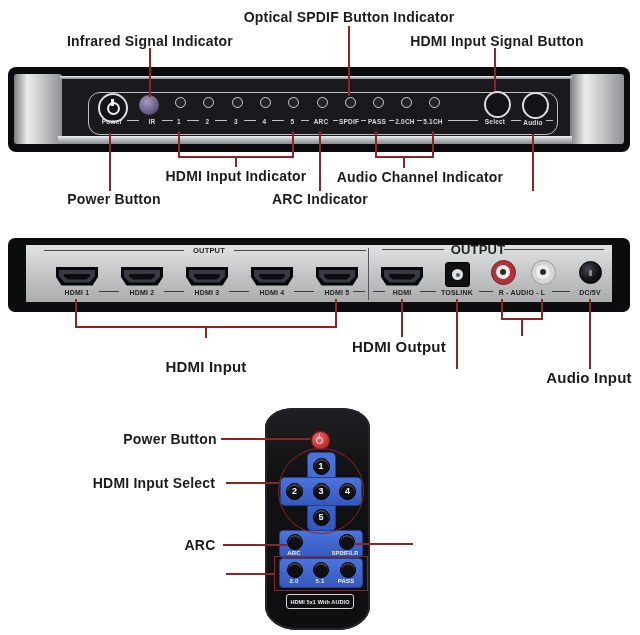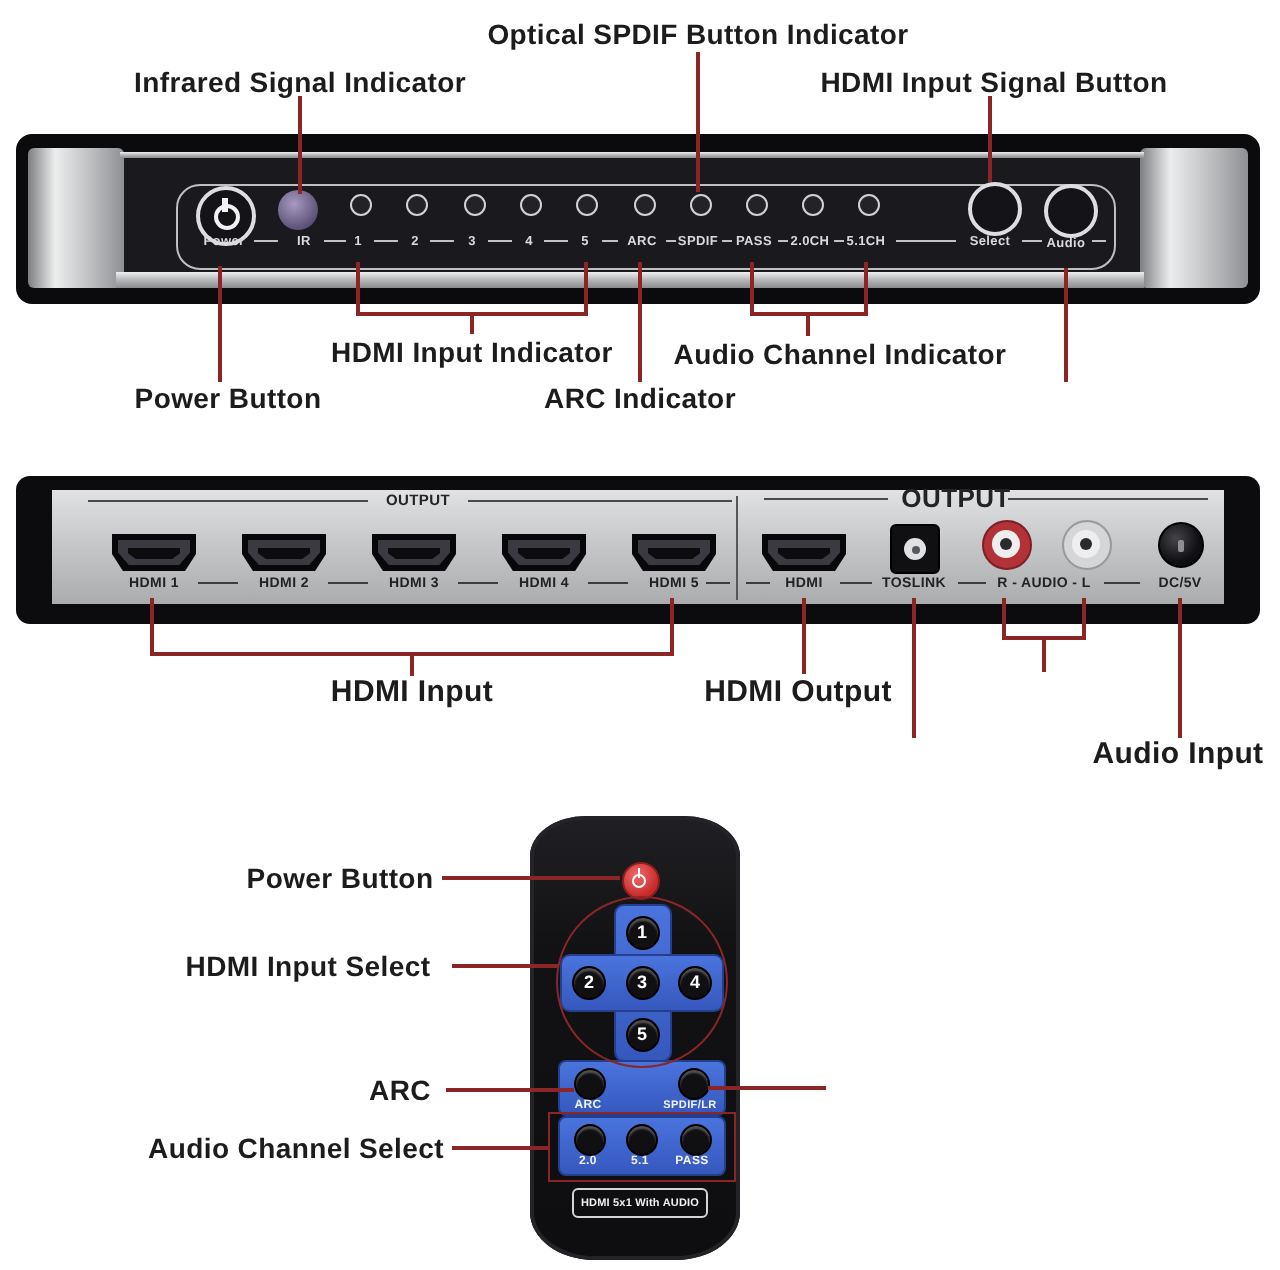--- a/index.html
+++ b/index.html
@@ -246,21 +246,21 @@
   <div class="ln" style="left:75px;top:325.5px;width:262px;height:2px;"></div>
   <div class="ln" style="left:205px;top:327px;width:2px;height:11px;"></div>
   <div class="ln" style="left:400.5px;top:299px;width:2px;height:38px;"></div>
   <div class="ln" style="left:500.5px;top:299px;width:2px;height:20px;"></div>
   <div class="ln" style="left:540.5px;top:299px;width:2px;height:20px;"></div>
   <div class="ln" style="left:500.5px;top:317.5px;width:42px;height:2px;"></div>
   <div class="ln" style="left:520.5px;top:319px;width:2px;height:17px;"></div>
   <div class="ln" style="left:455.5px;top:299px;width:2px;height:70px;"></div>
   <div class="ln" style="left:588.5px;top:299px;width:2px;height:70px;"></div>
 
-  <div class="lbl big" style="left:206px;top:346px;">HDMI Input</div>
+  <div class="lbl big" style="left:206px;top:366px;">HDMI Input</div>
   <div class="lbl big" style="left:399px;top:346px;">HDMI Output</div>
   <div class="lbl big" style="left:589px;top:377px;">Audio Input</div>
 
   <div class="remote"></div>
 
   <div class="rpwr">
     <span class="g1"></span>
     <span class="g2"></span>
   </div>
 
@@ -294,15 +294,14 @@
   <div class="ann-rect"></div>
   <div class="ln" style="left:221px;top:438px;width:89px;height:2px;"></div>
   <div class="ln" style="left:226px;top:482px;width:53px;height:2px;"></div>
   <div class="ln" style="left:223px;top:543.5px;width:64px;height:2px;"></div>
   <div class="ln" style="left:226px;top:573px;width:48px;height:2px;"></div>
   <div class="ln" style="left:354px;top:543px;width:59px;height:2px;"></div>
 
   <div class="lbl" style="left:170px;top:439px;">Power Button</div>
   <div class="lbl" style="left:154px;top:483px;text-align:right;">HDMI Input Select</div>
   <div class="lbl" style="left:200px;top:544.5px;">ARC</div>
-  <div class="lbl" style="left:148px;top:574px;">Audio Channel Select</div>
 
 </div>
 
 </body></html>

